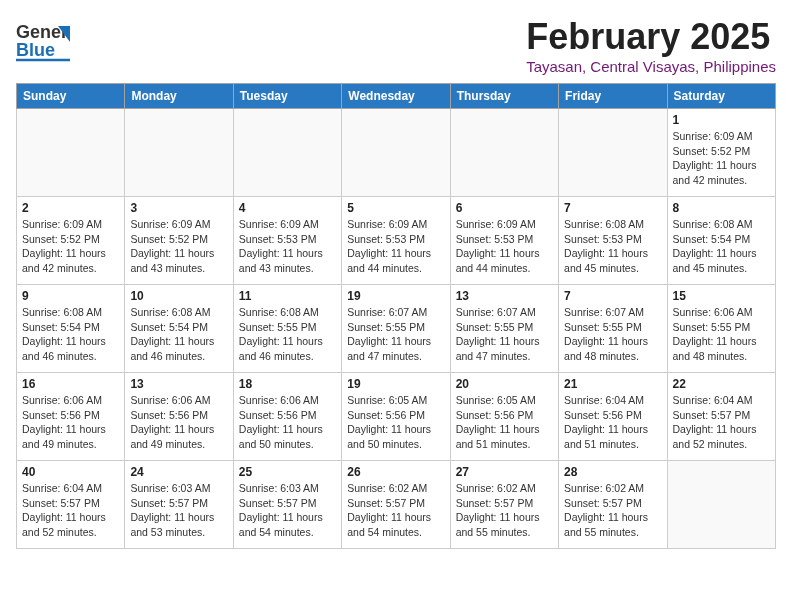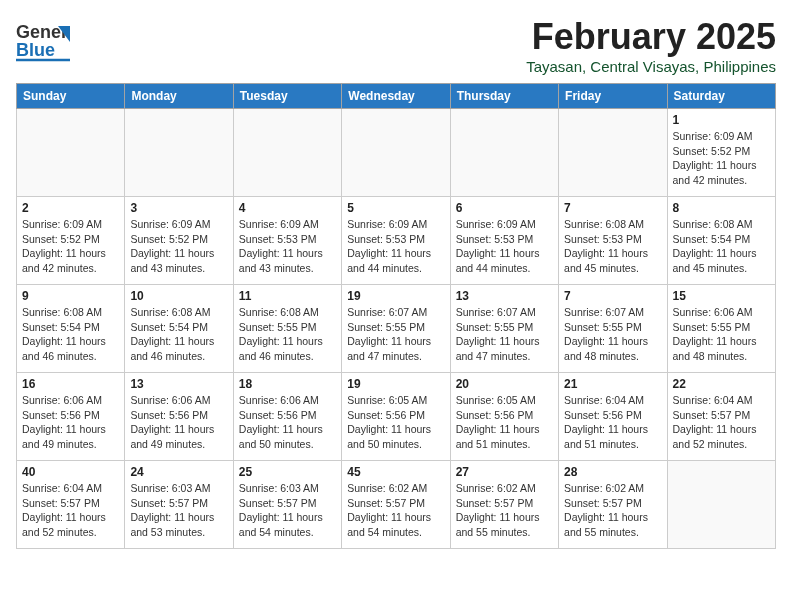--- a/index.html
+++ b/index.html
@@ -10,31 +10,30 @@
       min-height: 612px;
       padding: 16px;
     }
     .header {
       display: flex;
       justify-content: space-between;
       align-items: flex-start;
       margin-bottom: 8px;
     }
     .title-block {
-      text-align: right;
     }
     .title-block h1 {
       font-size: 36px;
       font-weight: bold;
       color: #222;
     }
     .title-block h2 {
       font-size: 15px;
       font-weight: normal;
-      color: #14532d;
+      color: #701a75;
     }
     .calendar {
       width: 100%;
       border-collapse: collapse;
       font-size: 11px;
     }
     .calendar thead tr th {
       background: #2979c2;
       color: #fff;
       font-weight: bold;
@@ -216,21 +215,21 @@
         </td>
         <td>
           <span class="day-num">24</span>
           <div class="day-detail">Sunrise: 6:03 AM<br>Sunset: 5:57 PM<br>Daylight: 11 hours<br>and 53 minutes.</div>
         </td>
         <td>
           <span class="day-num">25</span>
           <div class="day-detail">Sunrise: 6:03 AM<br>Sunset: 5:57 PM<br>Daylight: 11 hours<br>and 54 minutes.</div>
         </td>
         <td>
-          <span class="day-num">45</span>
+          <span class="day-num">26</span>
           <div class="day-detail">Sunrise: 6:02 AM<br>Sunset: 5:57 PM<br>Daylight: 11 hours<br>and 54 minutes.</div>
         </td>
         <td>
           <span class="day-num">27</span>
           <div class="day-detail">Sunrise: 6:02 AM<br>Sunset: 5:57 PM<br>Daylight: 11 hours<br>and 55 minutes.</div>
         </td>
         <td>
           <span class="day-num">28</span>
           <div class="day-detail">Sunrise: 6:02 AM<br>Sunset: 5:57 PM<br>Daylight: 11 hours<br>and 55 minutes.</div>
         </td>

